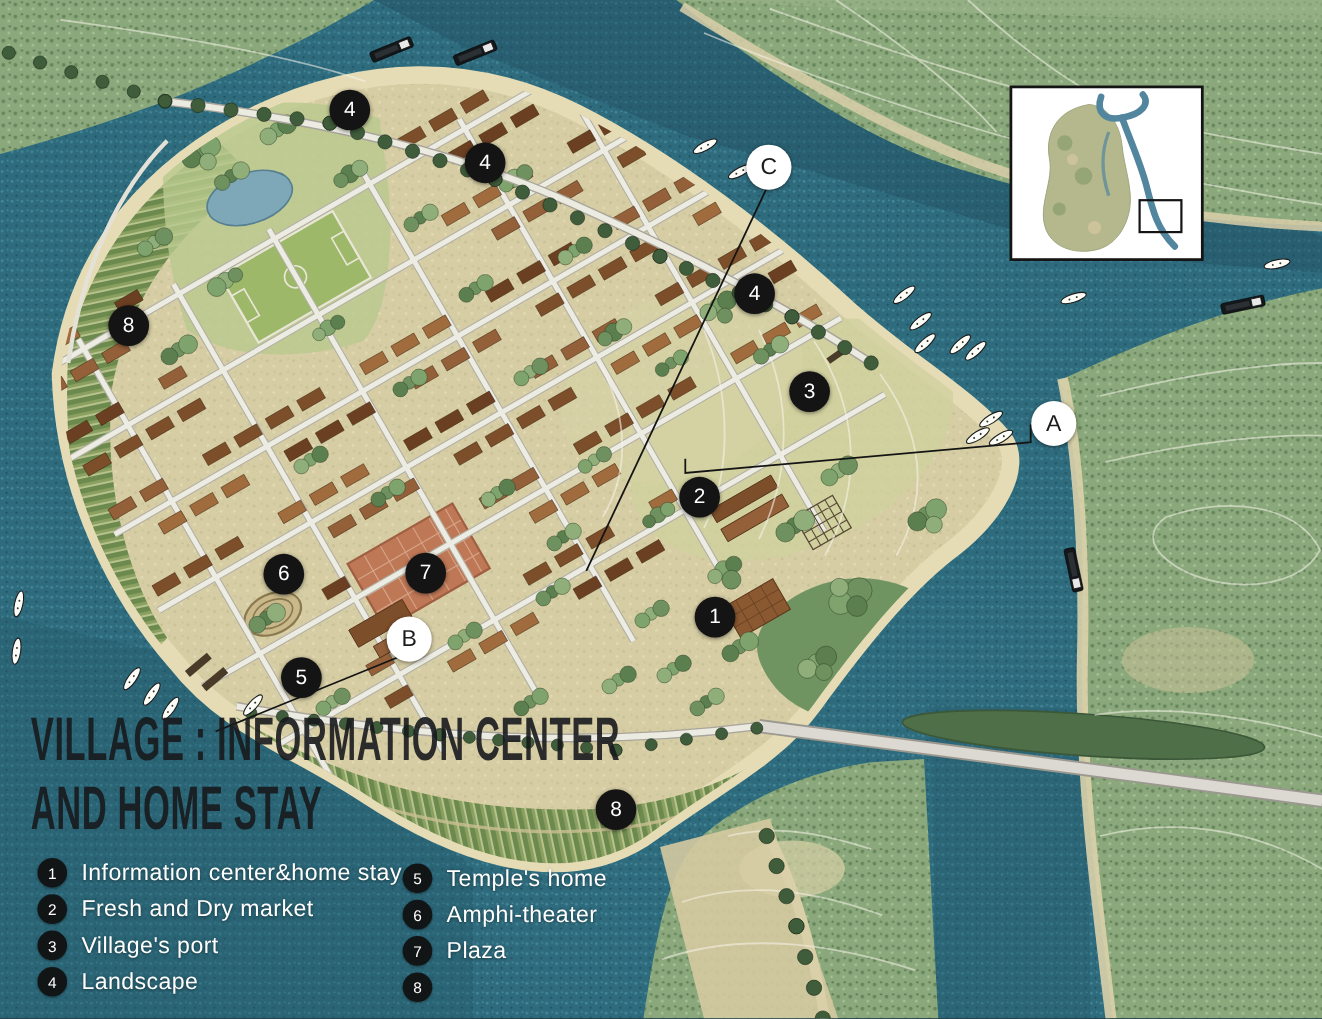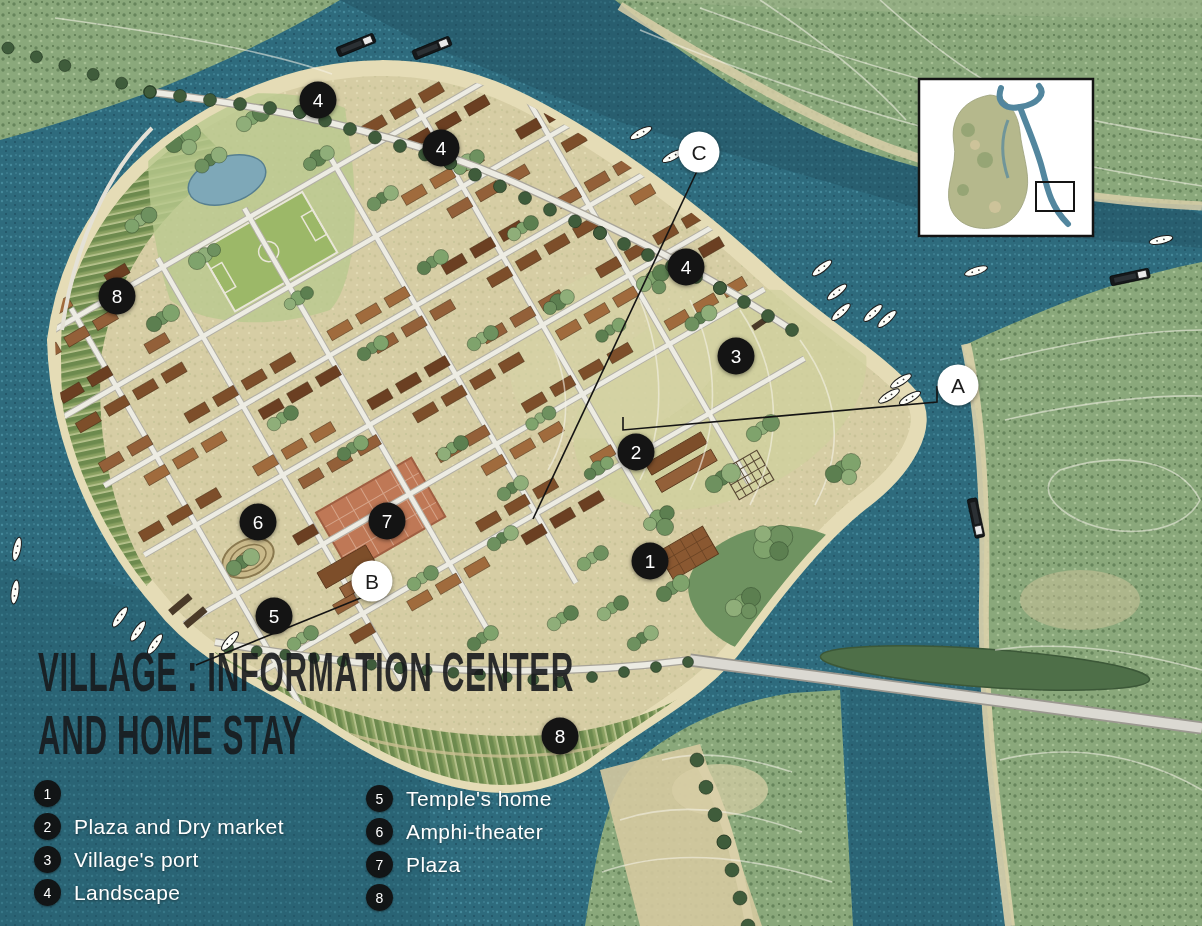--- a/index.html
+++ b/index.html
@@ -1,19 +1,19 @@
 <!DOCTYPE html>
 <html><head>
 <meta charset="utf-8">
 <style>
   html,body{margin:0;padding:0;background:#222}
   .stage{position:relative;width:1202px;height:926px;overflow:hidden;
          font-family:"Liberation Sans",sans-serif;background:#2e6b7d}
   .stage svg.map{position:absolute;left:0;top:0}
-  .title{position:absolute;left:38px;top:640px;color:rgba(23,26,29,.9);font-weight:bold}
+  .title{position:absolute;left:28px;top:640px;color:rgba(23,26,29,.9);font-weight:bold}
   .title .line{display:block;font-size:56px;line-height:63px;letter-spacing:1px;
                transform:scaleX(.56);transform-origin:0 50%;white-space:nowrap}
   .legend-col{position:absolute}
   #legend-col-0{left:34px;top:777px}
   #legend-col-1{left:366px;top:782px}
   .legend-item{display:flex;align-items:center;height:33px}
   .legend-num{width:27px;height:27px;border-radius:50%;background:rgba(17,17,17,.95);
               color:#fff;font-size:14px;display:flex;align-items:center;justify-content:center;
               flex:0 0 27px;box-shadow:0 1px 2px rgba(0,0,0,.4)}
   .legend-label{margin-left:13px;color:#fff;font-size:21px;letter-spacing:.4px;
@@ -661,24 +661,25 @@
 
 <div class="title">
   <span class="line">VILLAGE : INFORMATION CENTER</span>
   <span class="line">AND HOME STAY</span>
 </div>
 
 <div id="legend">
       <div class="legend-col" id="legend-col-0">
         <div class="legend-item">
           <span class="legend-num">1</span>
+          <span class="legend-label">Information center&amp;home stay</span>
         </div>
         <div class="legend-item">
           <span class="legend-num">2</span>
-          <span class="legend-label">Plaza and Dry market</span>
+          <span class="legend-label">Fresh and Dry market</span>
         </div>
         <div class="legend-item">
           <span class="legend-num">3</span>
           <span class="legend-label">Village's port</span>
         </div>
         <div class="legend-item">
           <span class="legend-num">4</span>
           <span class="legend-label">Landscape</span>
         </div>
       </div>

